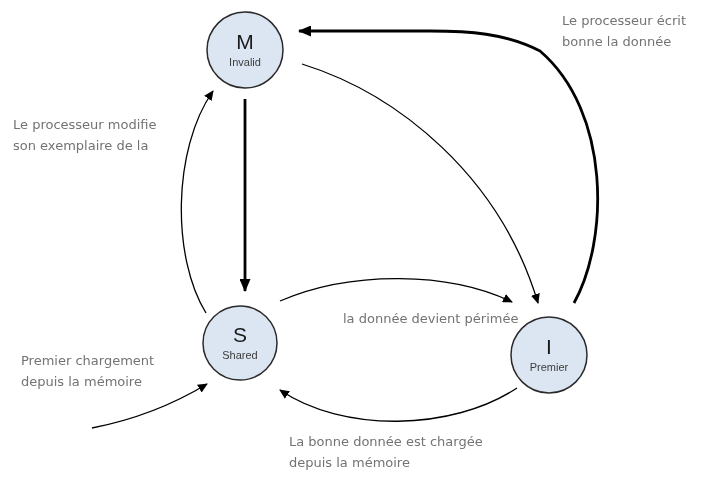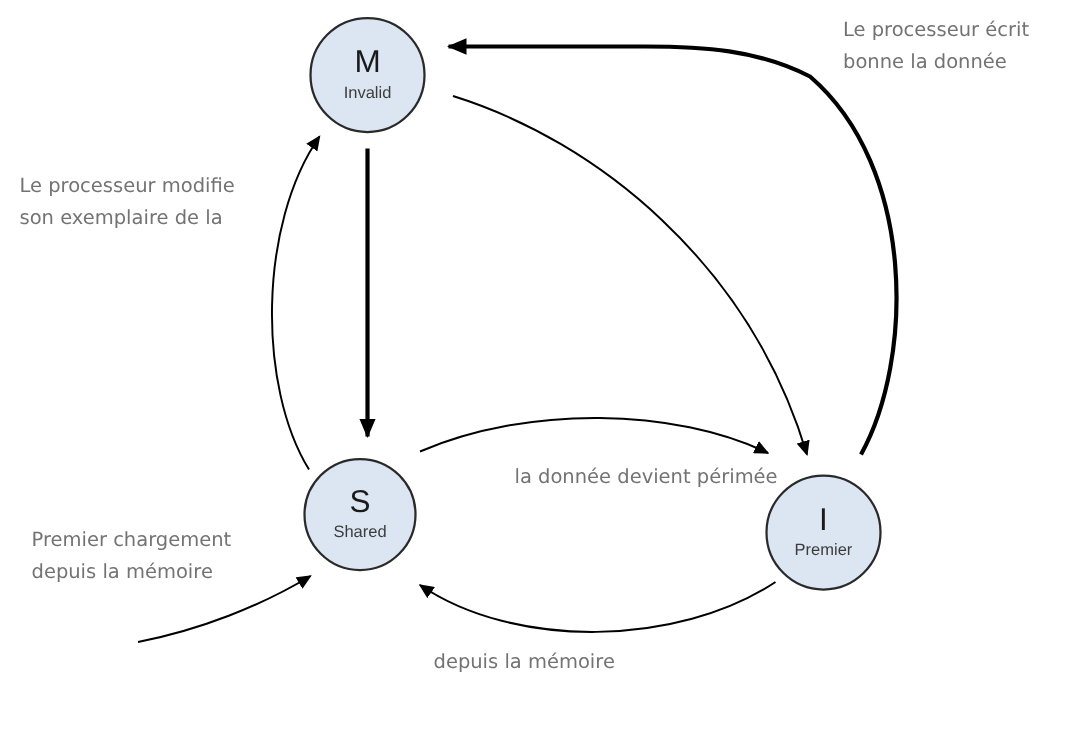--- a/index.html
+++ b/index.html
@@ -122,16 +122,17 @@
   <div class="edge-label" style="left:21px; top:350px;">
     <div>Premier chargement</div>
     <div>depuis la mémoire</div>
   </div>
 
   <div class="edge-label" style="left:295px; top:308px;margin-left:48px;">
     <div>la donnée devient périmée</div>
   </div>
 
   <div class="edge-label" style="left:289px; top:431px;">
+    <div>La bonne donnée est chargée</div>
     <div>depuis la mémoire</div>
   </div>
 
 </div>
 
 </body></html>

